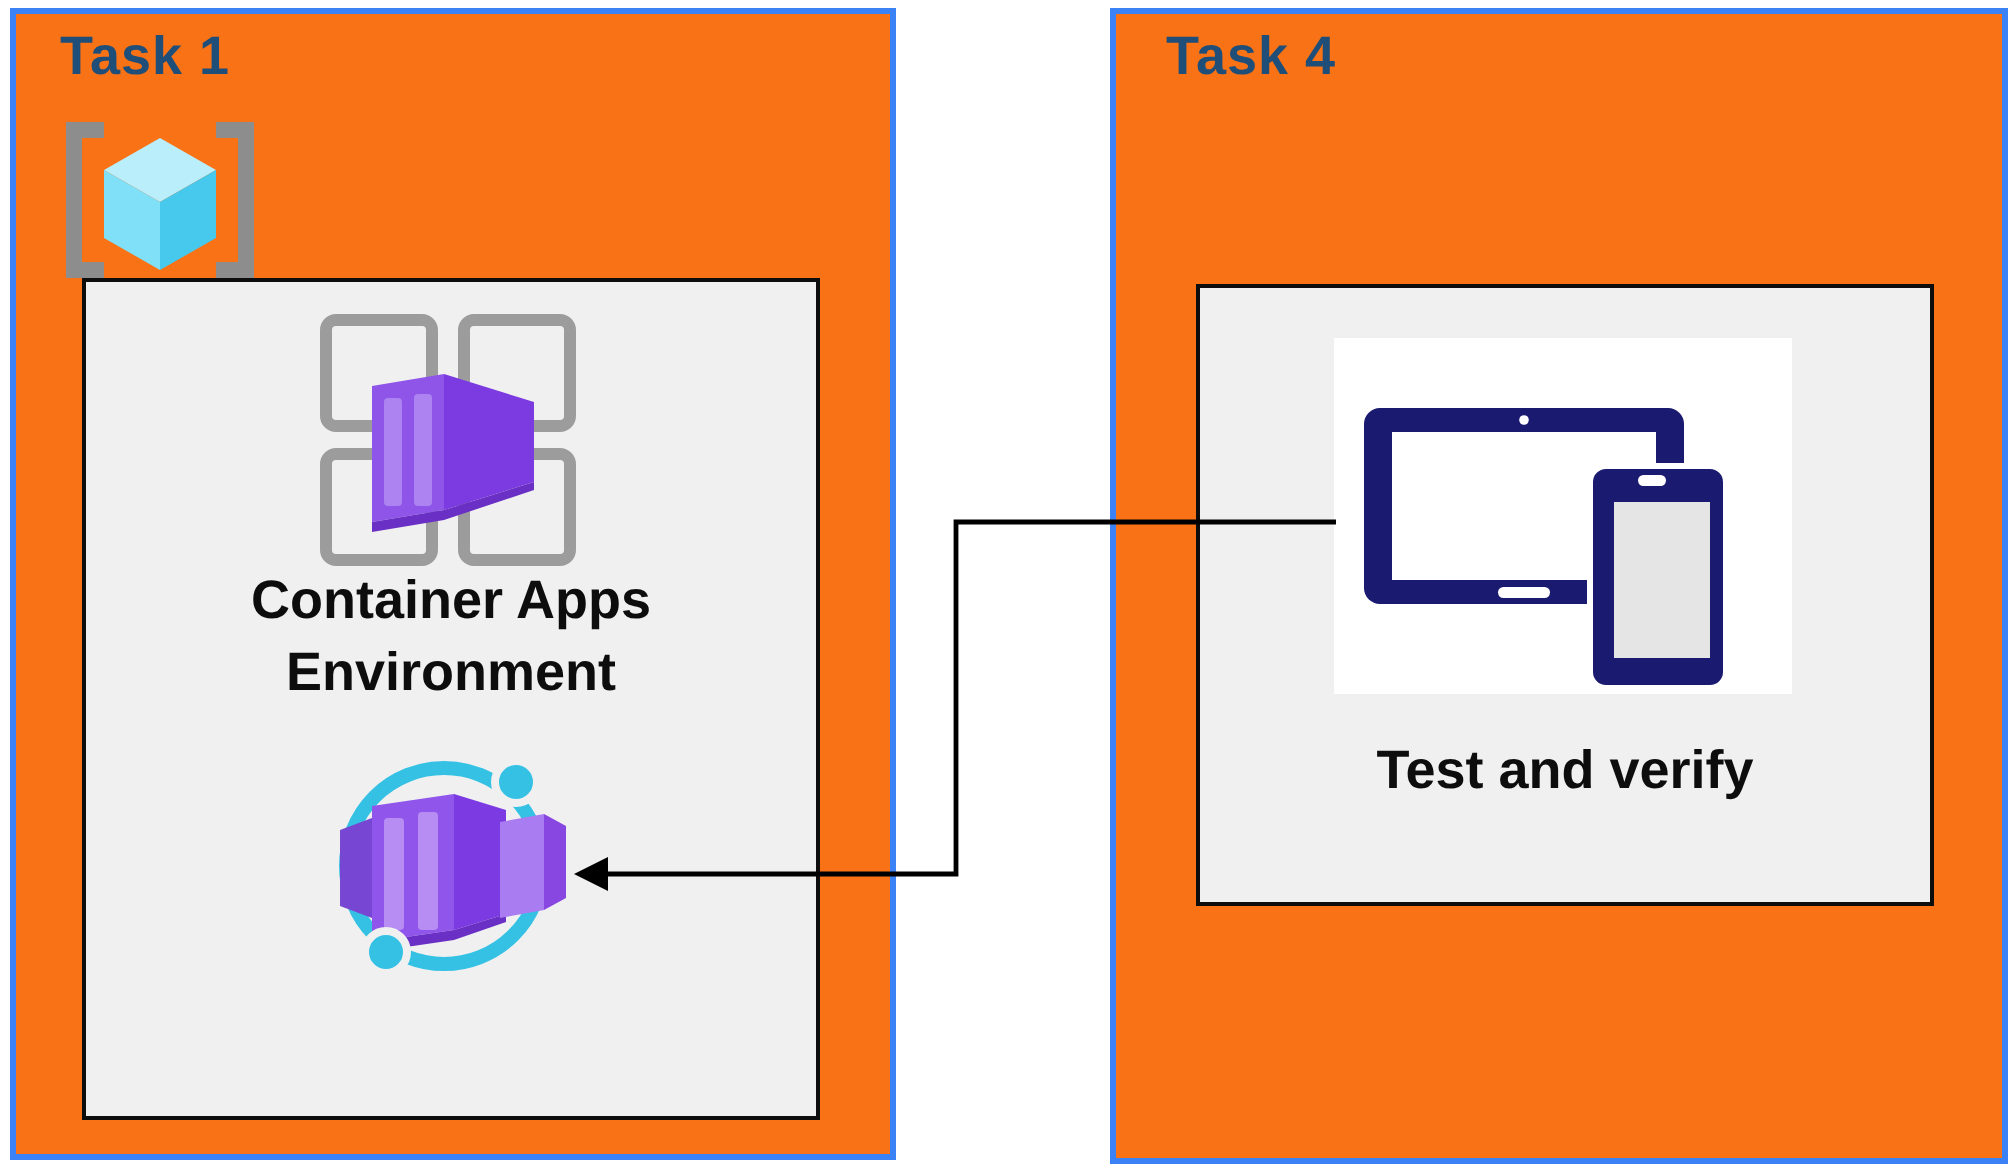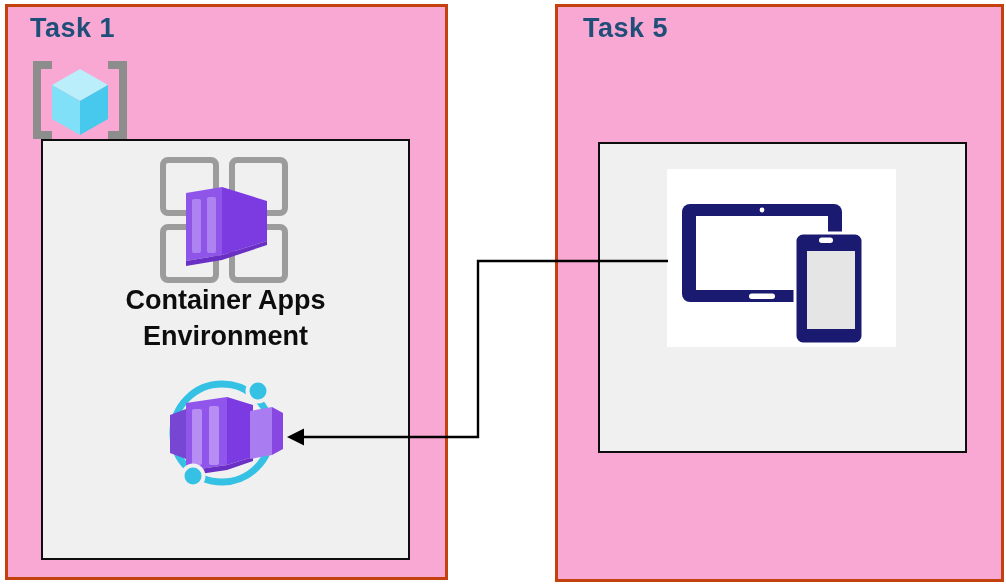--- a/index.html
+++ b/index.html
@@ -6,22 +6,22 @@
   body { background: #fff; font-family: "Liberation Sans", sans-serif; }
   .canvas {
     position: relative;
     width: 1006px;
     height: 584px;
     background: #ffffff;
     overflow: hidden;
   }
   .task-box {
     position: absolute;
-    background: #f9a8d4;
-    border: 3px solid #c2410c;
+    background: #f97316;
+    border: 3px solid #3b82f6;
   }
   #task1 { left: 5px; top: 4px; width: 443px; height: 576px; }
   #task2 { left: 555px; top: 4px; width: 449px; height: 578px; }
   .task-title {
     position: absolute;
     font-size: 27px;
     font-weight: bold;
     color: #1f4e79;
     letter-spacing: 0.5px;
     white-space: nowrap;
@@ -118,35 +118,36 @@
         <rect x="50" y="35" width="10" height="59" rx="2" fill="#b78df3"></rect>
         <polygon points="91,40 113,36 113,84 91,88" fill="#a97cf1"></polygon>
         <polygon points="113,36 124,42 124,78 113,84" fill="#8847e0"></polygon>
         <circle cx="99" cy="20" r="10.5" fill="#35c1e4" stroke="#f0f0f1" stroke-width="4"></circle>
         <circle cx="34" cy="105" r="10.5" fill="#35c1e4" stroke="#f0f0f1" stroke-width="4"></circle>
       </svg>
     </div>
   </div>
 
   <div class="task-box" id="task2">
-    <div class="task-title">Task 5</div>
+    <div class="task-title">Task 4</div>
 
     <div class="panel" id="panel2">
       <div class="white-plate">
         
         <svg width="229" height="178" viewBox="0 0 229 178">
           <rect x="15" y="35" width="160" height="98" rx="8" fill="#1a1a70"></rect>
           <rect x="29" y="47" width="132" height="74" fill="#ffffff"></rect>
           <circle cx="95" cy="41" r="2.4" fill="#ffffff"></circle>
           <rect x="82" y="124.5" width="26" height="5.5" rx="2.7" fill="#ffffff"></rect>
           <rect x="128" y="64" width="68" height="111" rx="8" fill="#1a1a70" stroke="#ffffff" stroke-width="3"></rect>
           <rect x="152" y="68.5" width="14" height="5.5" rx="2.7" fill="#ffffff"></rect>
           <rect x="140" y="82" width="48" height="78" fill="#e5e5e5"></rect>
         </svg>
       </div>
+      <div class="item-label" id="verify-label">Test and verify</div>
     </div>
   </div>
 
   <svg class="connector" viewBox="0 0 1006 584">
     <polyline points="668,261 478,261 478,437 304,437" fill="none" stroke="#000000" stroke-width="2.4"></polyline>
     <polygon points="287,437 304,428.5 304,445.5" fill="#000000"></polygon>
   </svg>
 
 </div>
 

